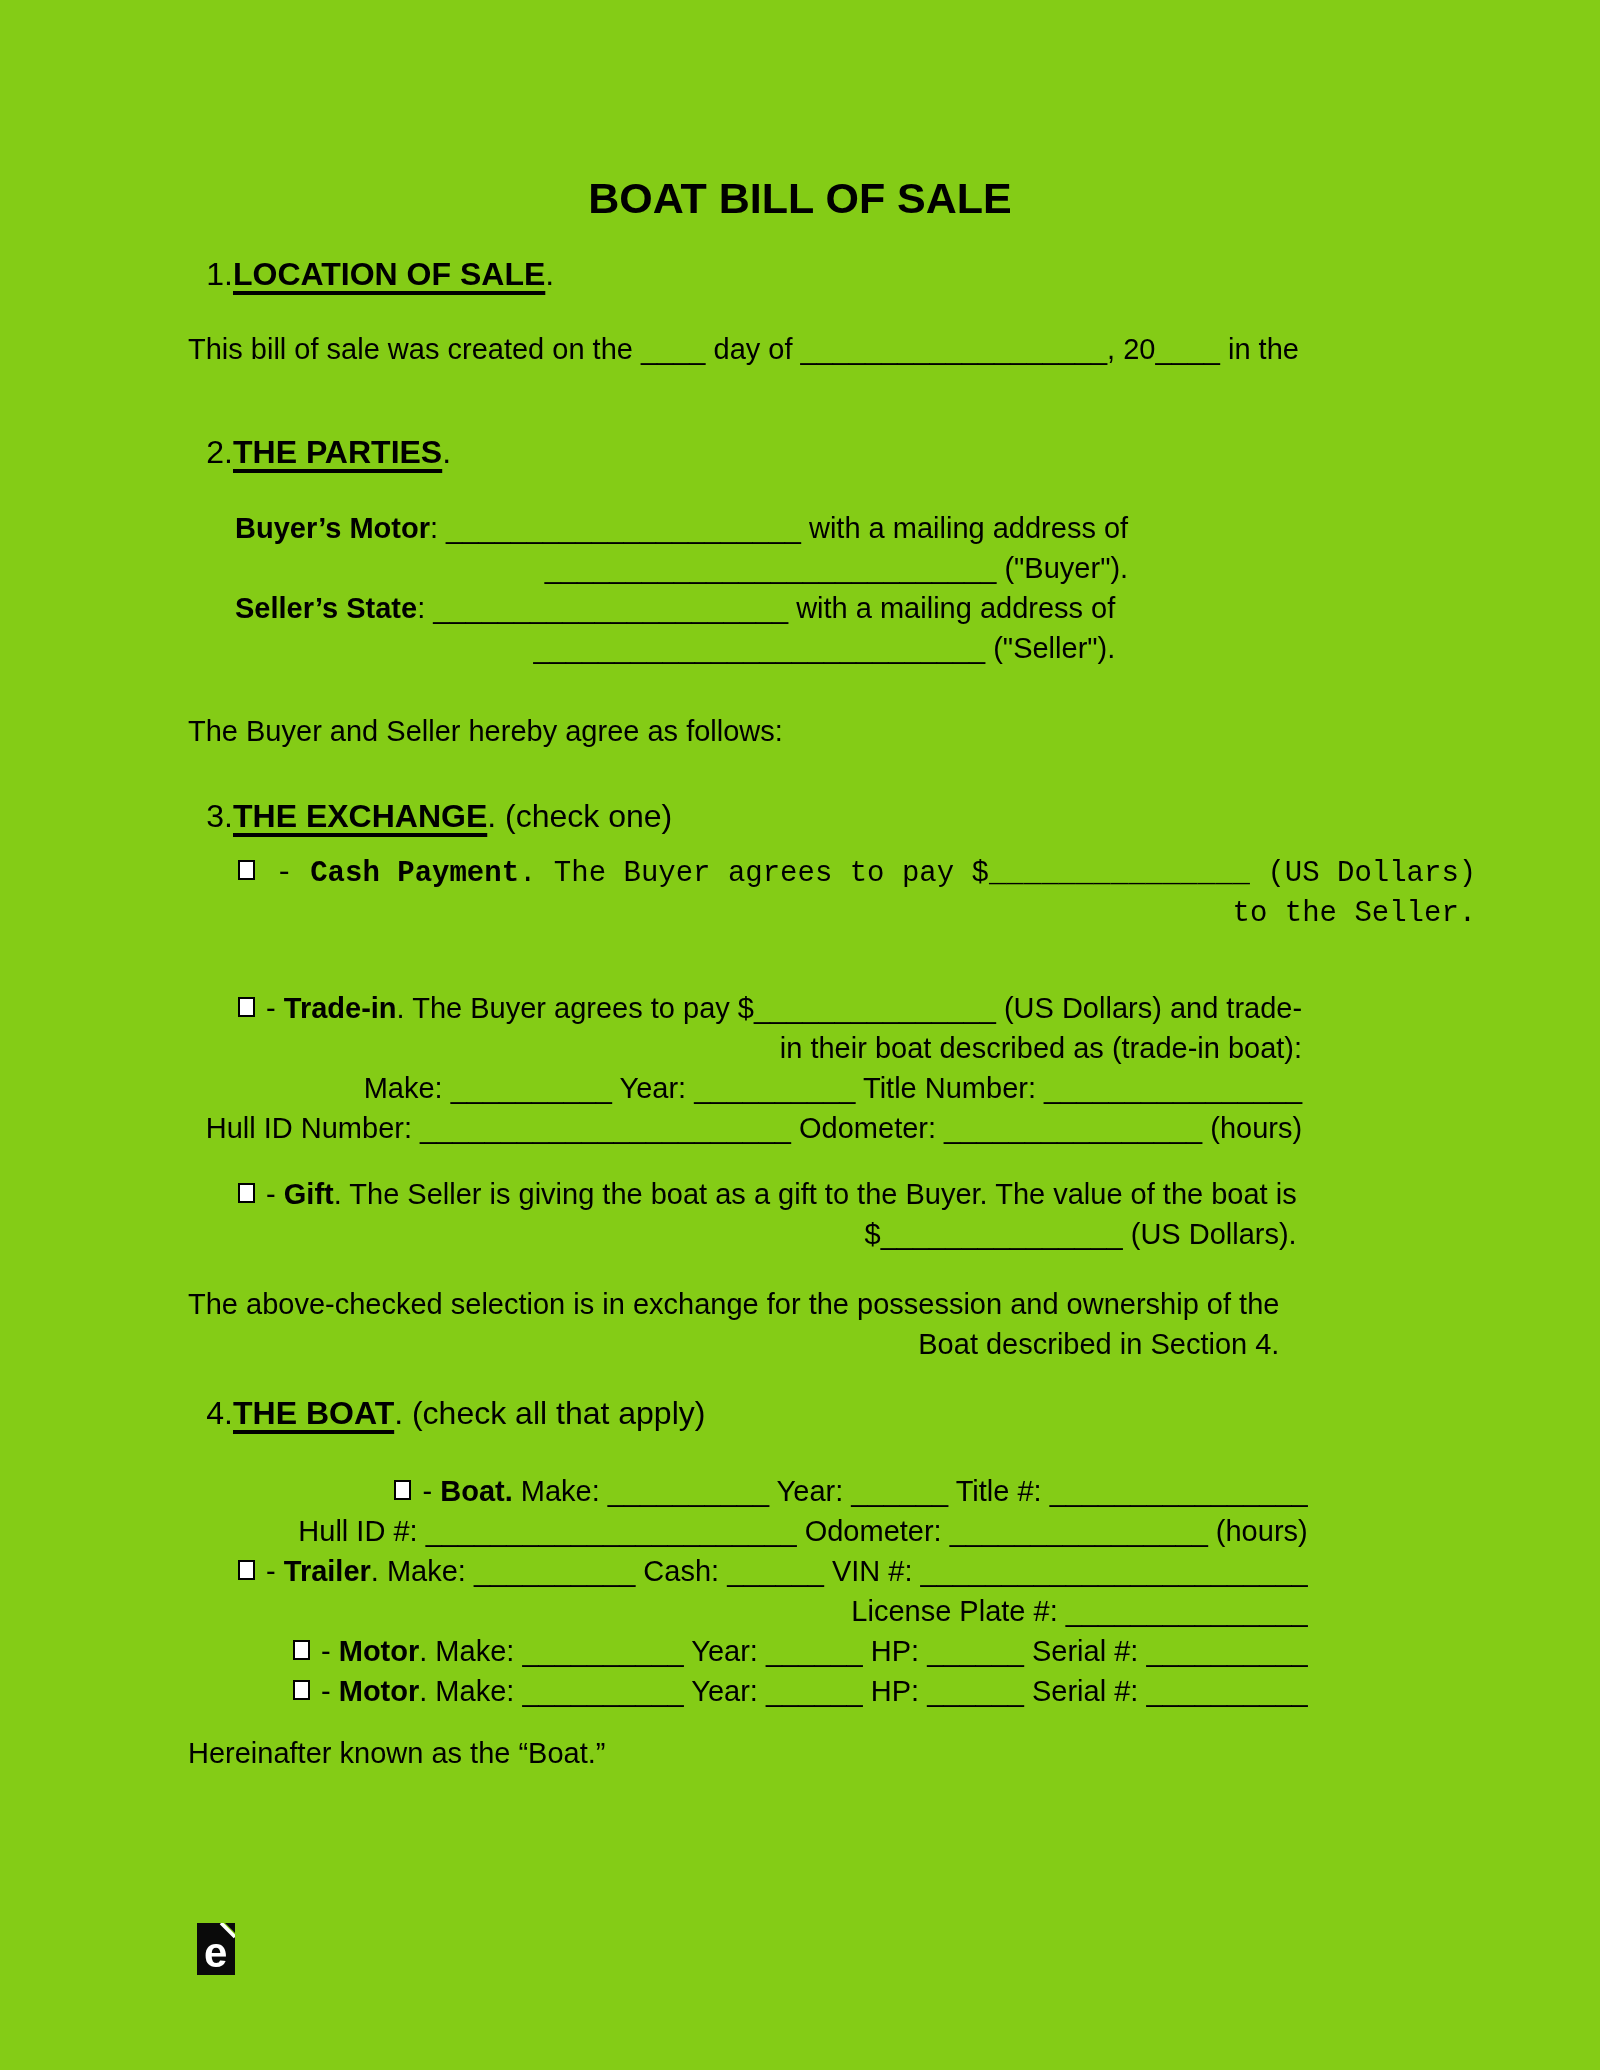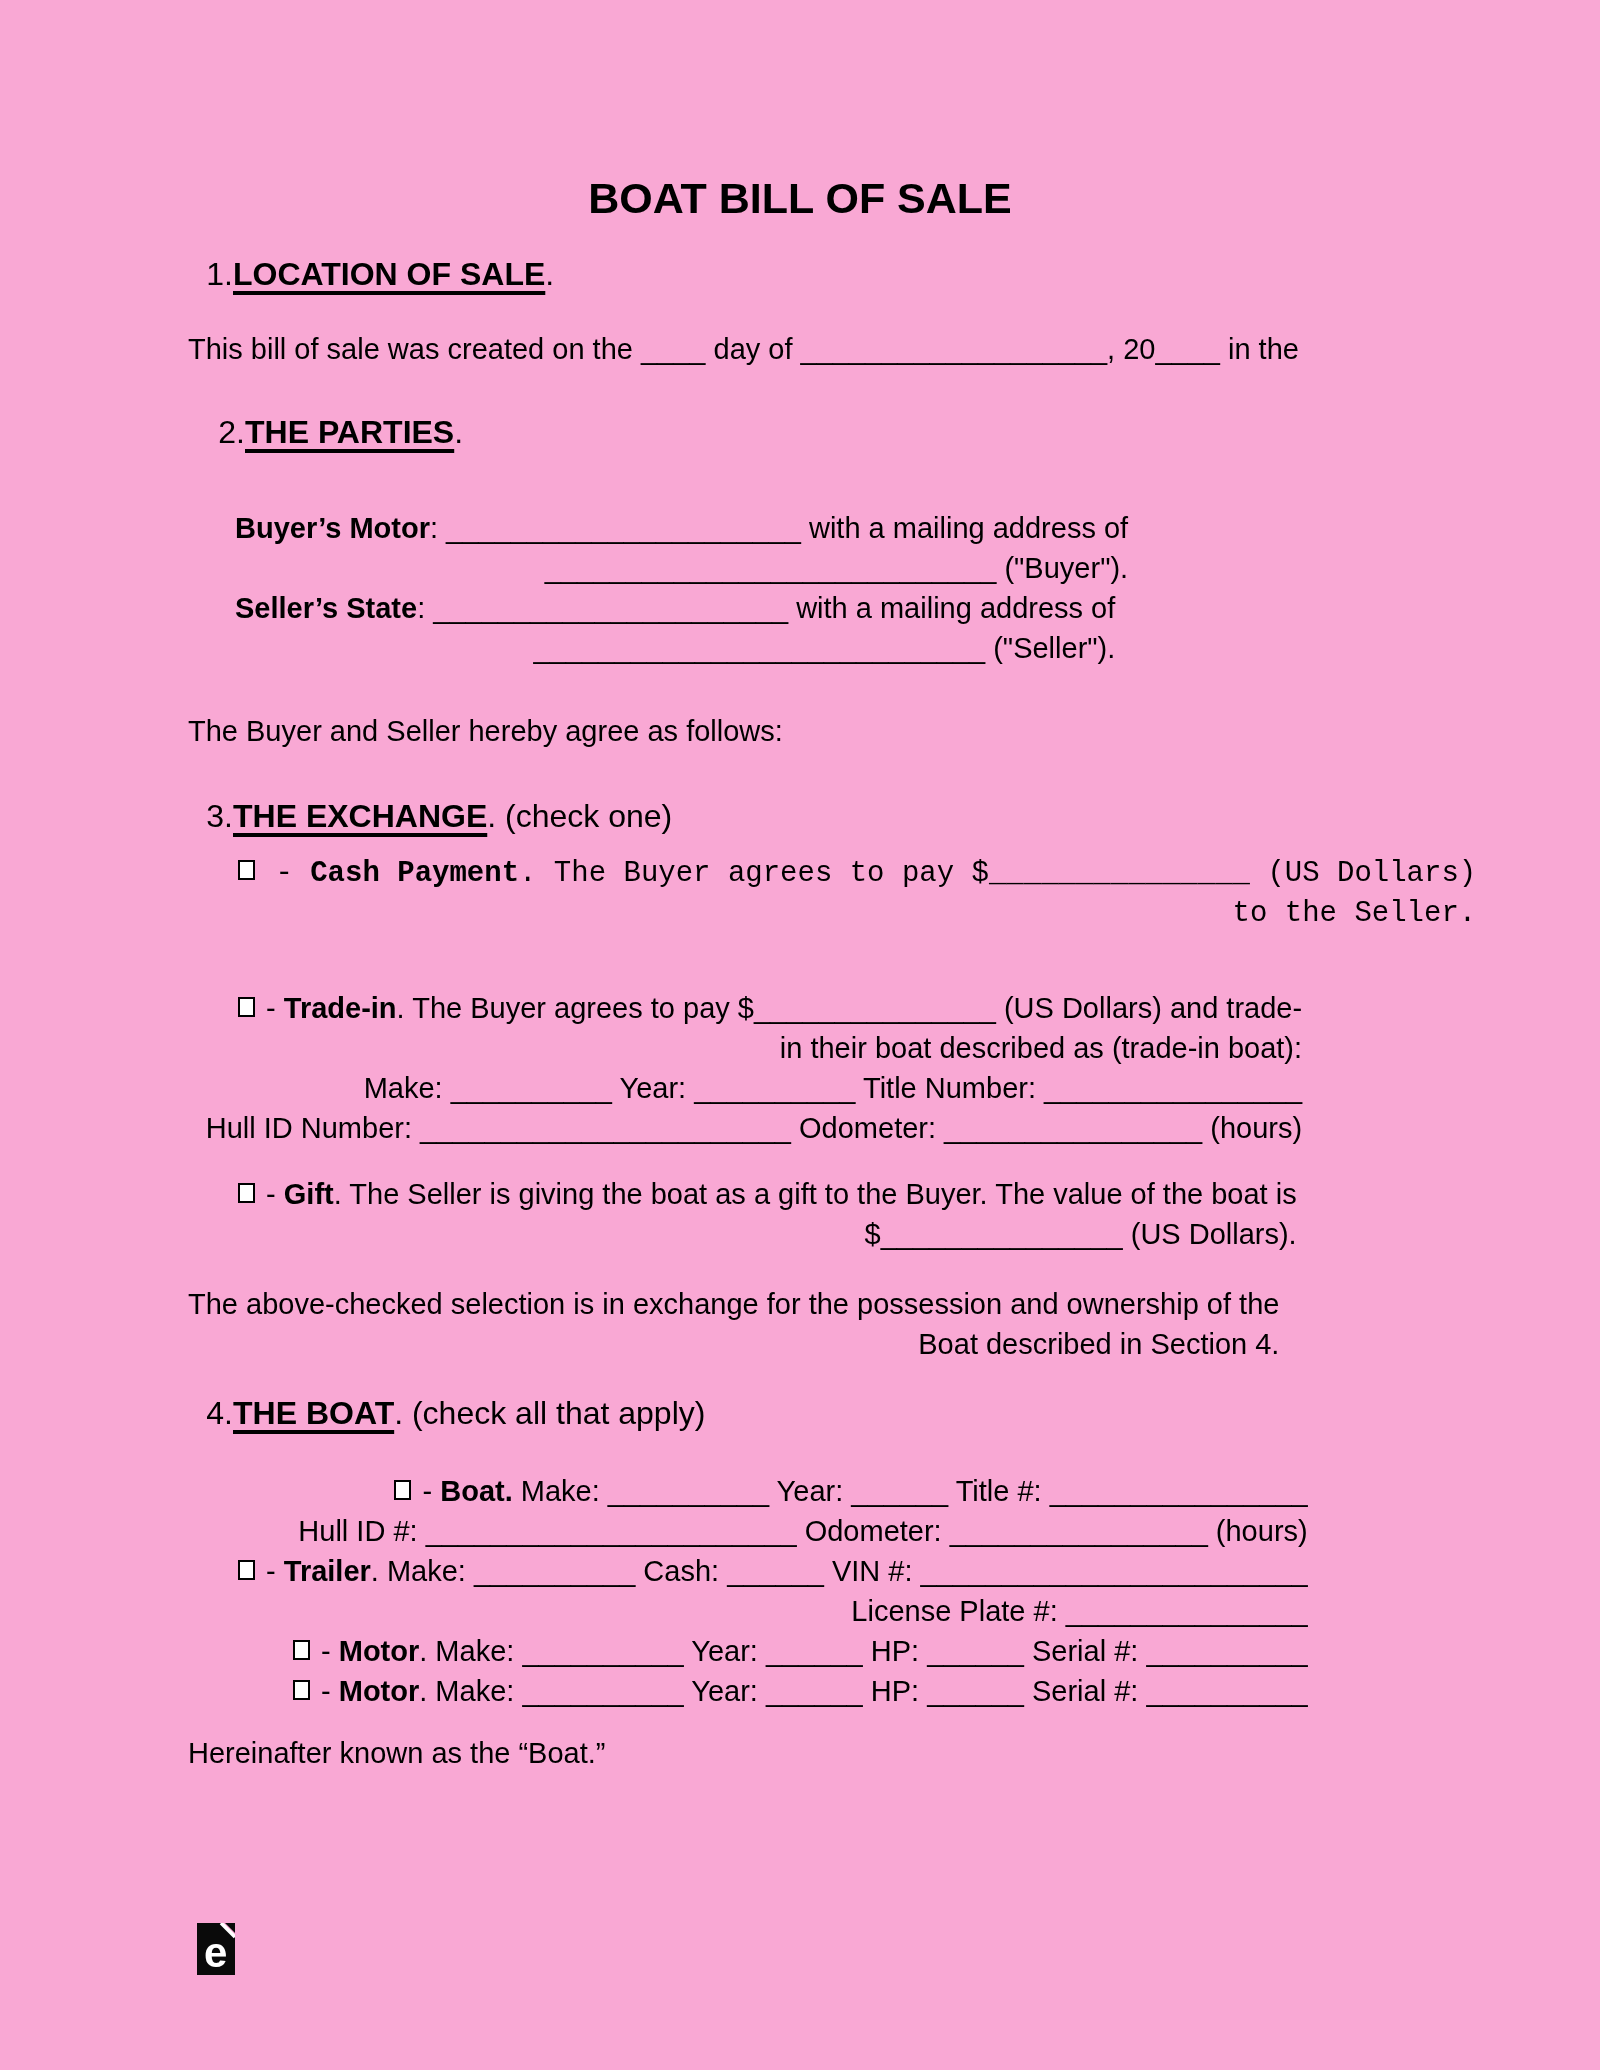--- a/index.html
+++ b/index.html
@@ -1,20 +1,20 @@
 <!DOCTYPE html>
 <html><head>
 <meta charset="utf-8">
 <style>
   html,body{margin:0;padding:0;background:#ffffff;}
   .page{
     position:relative;
     width:1600px;
     height:2070px;
-    background:#f9a8d4;
+    background:#84cc16;
     overflow:hidden;
     font-family:"Liberation Sans","DejaVu Sans",sans-serif;
     font-size:29px;
     line-height:40px;
     color:#000000;
   }
   .doc-title{
     position:absolute;
     top:174px;
     left:0;
@@ -68,21 +68,21 @@
 
 <div class="page">
 
   <div class="doc-title">BOAT BILL OF SALE</div>
 
   <div class="doc-body">
       <div class="block heading" style="top: 254px;"><span class="num">1.</span><span class="b u">LOCATION OF SALE</span><span>.</span></div>
       <div class="block para" style="top: 329px;">
         <div class="line"><span>This bill of sale was created on the ____ day of ___________________, 20____ in the</span></div>
       </div>
-      <div class="block heading" style="top: 412px; margin-left: 12px;"><span class="num">2.</span><span class="b u">THE PARTIES</span><span>.</span></div>
+      <div class="block heading" style="top: 432px;"><span class="num">2.</span><span class="b u">THE PARTIES</span><span>.</span></div>
       <div class="block para" style="top: 508px;">
         <div class="line tab"><span class="b">Buyer’s Motor</span><span>: ______________________ with a mailing address of</span></div>
         <div class="line"><span>____________________________ ("Buyer").</span></div>
       </div>
       <div class="block para" style="top: 588px;">
         <div class="line tab"><span class="b">Seller’s State</span><span>: ______________________ with a mailing address of</span></div>
         <div class="line"><span>____________________________ ("Seller").</span></div>
       </div>
       <div class="block para" style="top: 711px;">
         <div class="line"><span>The Buyer and Seller hereby agree as follows:</span></div>

